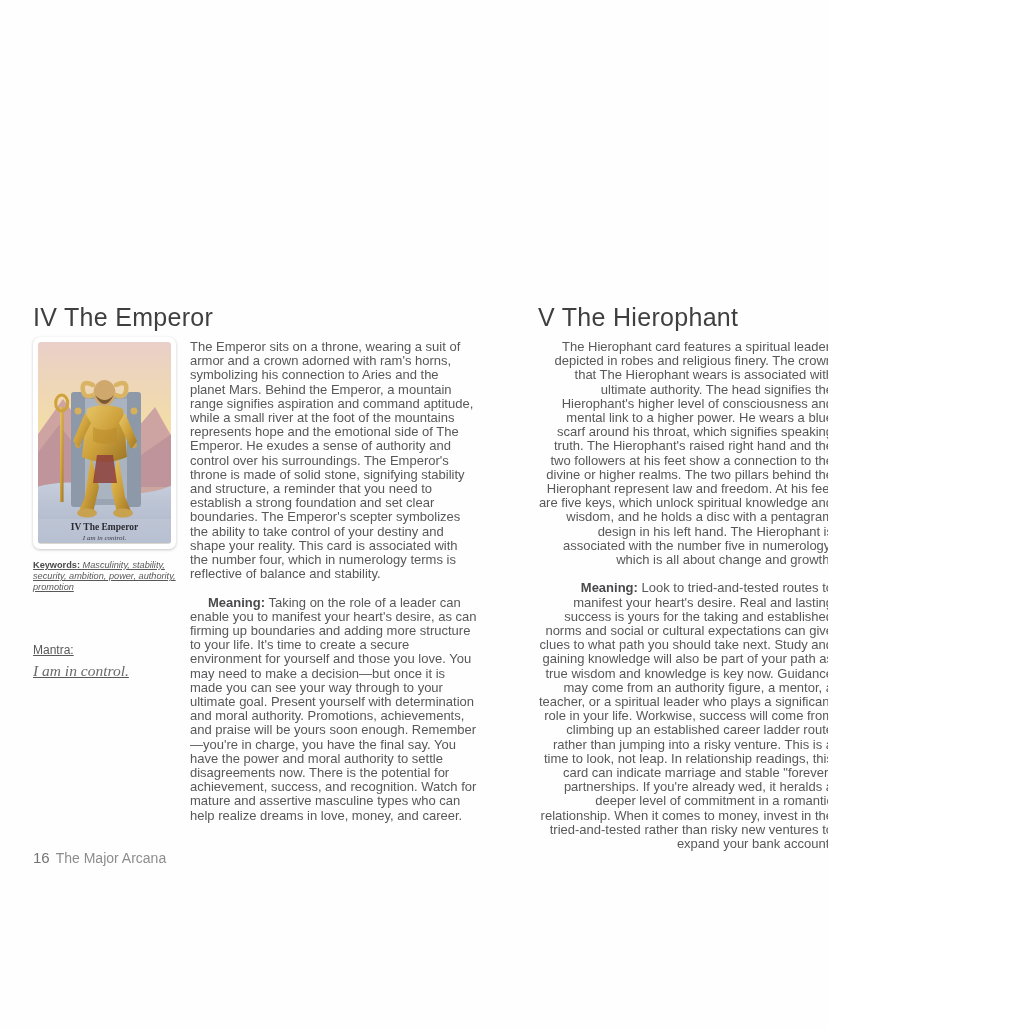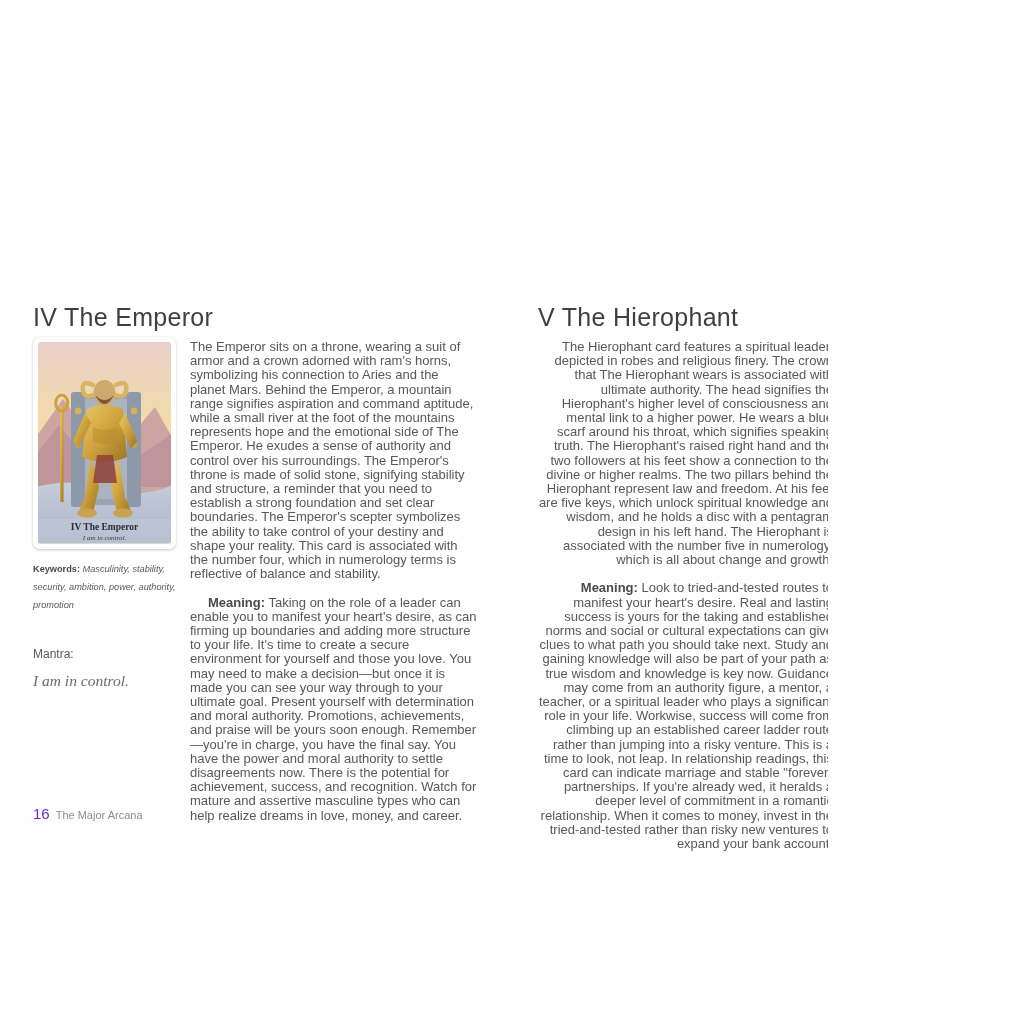--- a/index.html
+++ b/index.html
@@ -80,22 +80,23 @@
   .card-left  { left: 33px;  top: 337px; }
   .card-right { left: 856px; top: 337px; }
 
   .card-svg { display: block; width: 100%; height: 100%; }
 
   
   .meta {
     position: absolute;
     width: 145px;
     font-size: 9.2px;
-    line-height: 18px;
+    line-height: 11px;
     color: #58585a;
+    text-decoration: underline;
   }
   .meta-keywords-left  { left: 33px;  top: 560px; }
   .meta-keywords-right { left: 856px; top: 560px; }
   .meta-mantra-left    { left: 33px;  top: 645px; }
   .meta-mantra-right   { left: 856px; top: 645px; }
 
   .kw-label { font-weight: 600; color: #4a4a4c; }
   .kw-text  { font-style: italic; }
 
   .mantra-label {
@@ -117,25 +118,26 @@
     top: 805px;
     display: flex;
     align-items: baseline;
     gap: 6px;
     color: #8d8d8f;
   }
   .footer-left  { left: 33px; }
   .footer-right { right: 33px; }
   .folio {
     font-size: 15px;
-    color: #6d28d9;
-    font-family: "Liberation Sans", sans-serif;
+    color: #737373;
+    font-family: "Liberation Sans", sans-serif;
+    margin-top: 44px;
   }
   .running-head {
-    font-size: 11px;
+    font-size: 14px;
     color: #8d8d8f;
     font-family: "Liberation Sans", sans-serif;
   }
 </style>
 </head>
 <body>
 
 <div class="spread">
 
   <div class="page page-left">

